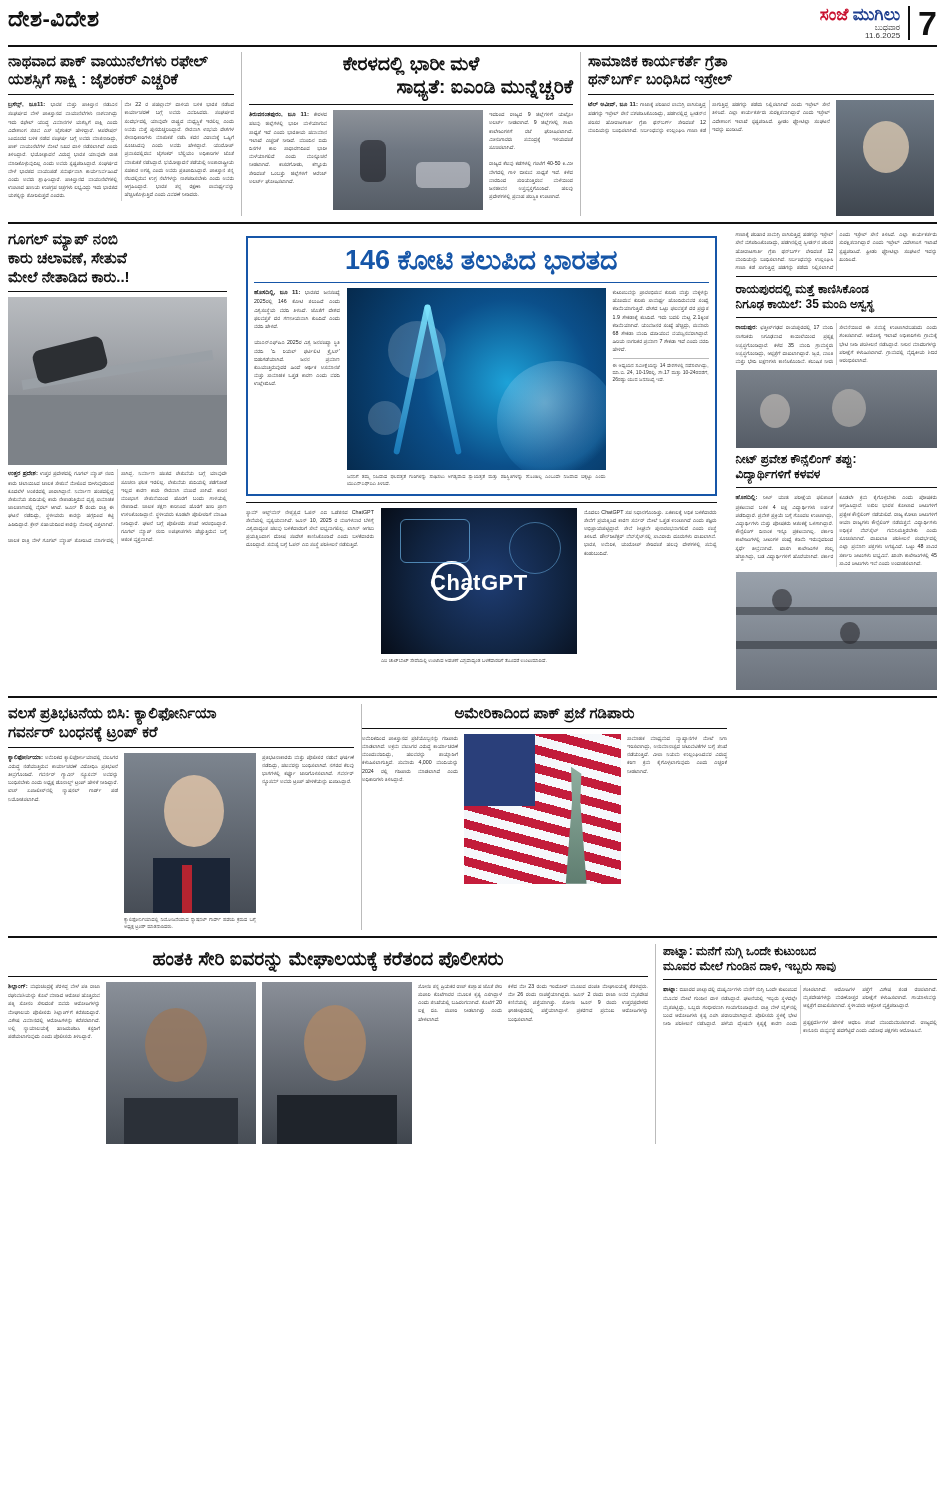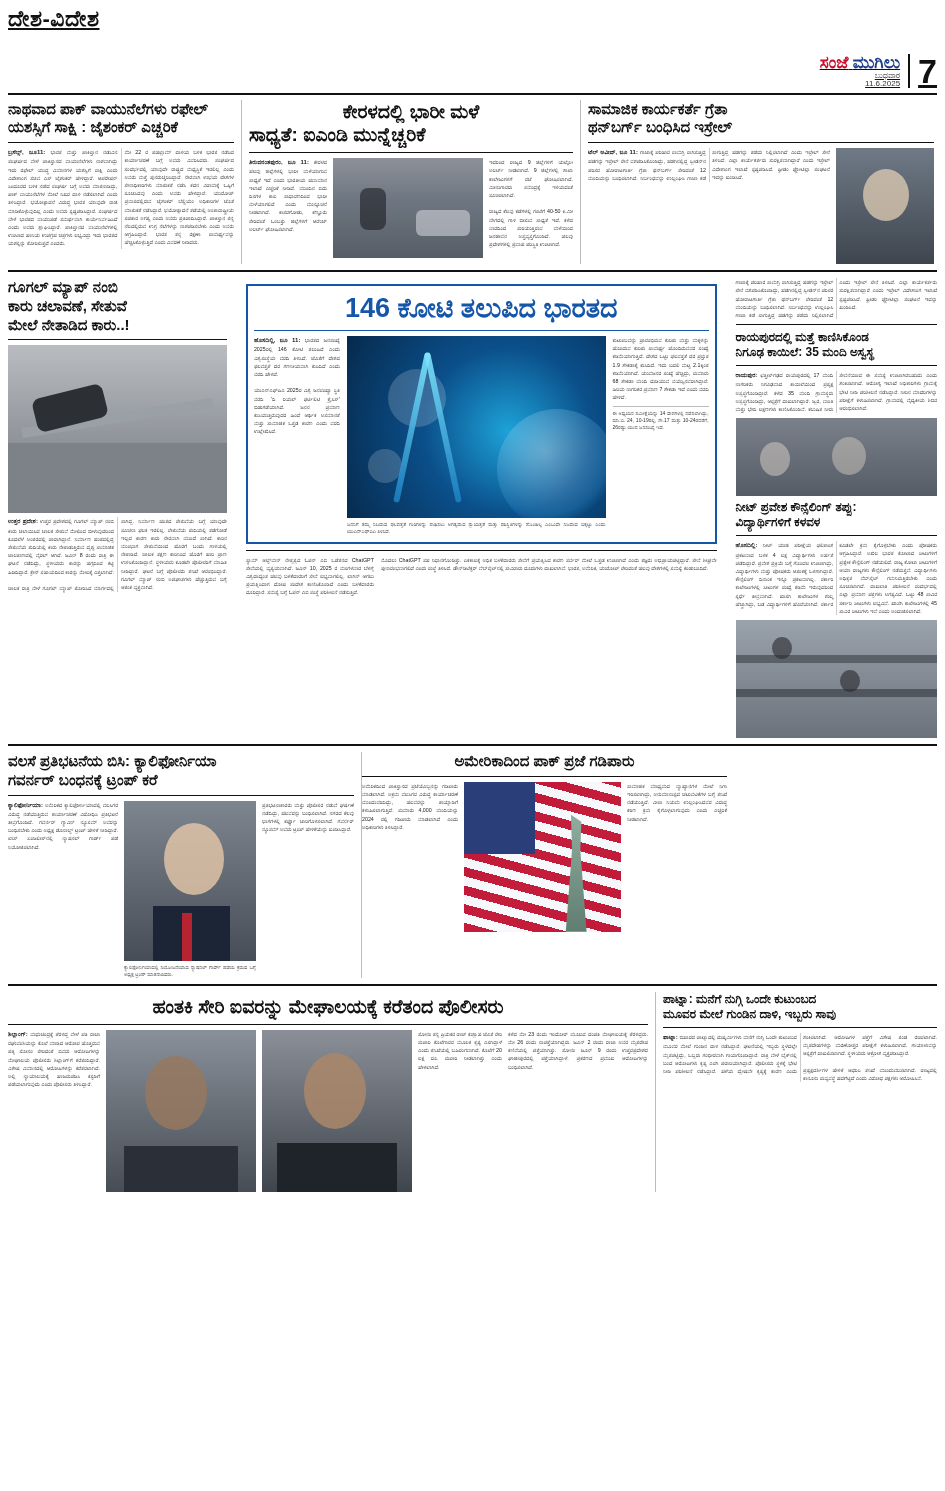--- a/index.html
+++ b/index.html
@@ -7,23 +7,23 @@
   body {
     width: 945px; height: 1491px;
     background: #ffffff;
     font-family: "Liberation Sans", sans-serif;
     color:#111;
     overflow:hidden;
   }
   .page { position:relative; width:945px; height:1491px; padding:6px 8px; }
 
   
-  .masthead { display:flex; align-items:flex-start; justify-content:space-between; border-bottom:2px solid #111; padding-bottom:4px;text-decoration:underline; }
+  .masthead { display:flex; align-items:flex-start; justify-content:space-between; border-bottom:2px solid #111; padding-bottom:4px; }
   .sec-title { font-size:22px; font-weight:bold; letter-spacing:.5px; }
-  .mast-right { display:flex; align-items:center; gap:8px;margin-top:48px; }
+  .mast-right { display:flex; align-items:center; gap:8px; }
   .logo-block { text-align:right; line-height:1.05; }
   .logo-top { color:#c8102e; font-weight:bold; font-size:17px; }
   .logo-sub { color:#1f3f8f; font-weight:bold; font-size:17px; }
   .logo-day { font-size:8px; color:#333; }
   .logo-date { font-size:8px; color:#333; }
   .pageno { font-size:34px; font-weight:bold; border-left:2px solid #111; padding-left:8px; line-height:1; }
 
   
   .hl { font-weight:bold; line-height:1.25; }
   .hl-lg { font-size:19px; }
@@ -104,21 +104,21 @@
       <div class="hl hl-md">ಯಶಸ್ಸಿಗೆ ಸಾಕ್ಷಿ : ಜೈಶಂಕರ್ ಎಚ್ಚರಿಕೆ</div>
       <div class="hr1"></div>
       <div class="cols2">
         <p class="body-txt" style="margin:0 0 4px 0"><span class="lead">ಬ್ರಸೆಲ್ಸ್, ಜೂ11:</span> <span>ಭಾರತ ಮತ್ತು ಪಾಕಿಸ್ತಾನ ನಡುವಿನ ಸಂಘರ್ಷದ ವೇಳೆ ಪಾಕಿಸ್ತಾನದ ವಾಯುನೆಲೆಗಳು ನಾಶವಾಗಿದ್ದು ಇದು ರಫೇಲ್ ಯುದ್ಧ ವಿಮಾನಗಳ ಯಶಸ್ಸಿಗೆ ಸಾಕ್ಷಿ ಎಂದು ವಿದೇಶಾಂಗ ಸಚಿವ ಎಸ್ ಜೈಶಂಕರ್ ಹೇಳಿದ್ದಾರೆ. ಆಪರೇಷನ್ ಸಿಂದೂರದ ಬಳಿಕ ನಡೆದ ಸಂಘರ್ಷ ಬಗ್ಗೆ ಅವರು ಮಾತನಾಡಿದ್ದು, ಪಾಕ್ ವಾಯುನೆಲೆಗಳ ಮೇಲೆ ನಿಖರ ದಾಳಿ ನಡೆಸಲಾಗಿದೆ ಎಂದು ತಿಳಿಸಿದ್ದಾರೆ. ಭಯೋತ್ಪಾದನೆ ವಿರುದ್ಧ ಭಾರತ ಯಾವುದೇ ರಾಜಿ ಮಾಡಿಕೊಳ್ಳುವುದಿಲ್ಲ ಎಂದು ಅವರು ಸ್ಪಷ್ಟಪಡಿಸಿದ್ದಾರೆ. ಸಂಘರ್ಷದ ವೇಳೆ ಭಾರತದ ವಾಯುಪಡೆ ಸಮರ್ಥವಾಗಿ ಕಾರ್ಯನಿರ್ವಹಿಸಿದೆ ಎಂದು ಅವರು ಶ್ಲಾಘಿಸಿದ್ದಾರೆ. ಪಾಕಿಸ್ತಾನದ ವಾಯುನೆಲೆಗಳಲ್ಲಿ ಉಂಟಾದ ಹಾನಿಯ ಉಪಗ್ರಹ ಚಿತ್ರಗಳು ಲಭ್ಯವಿದ್ದು ಇದು ಭಾರತದ ಯಶಸ್ಸನ್ನು ತೋರಿಸುತ್ತದೆ ಎಂದರು.</span></p>
         <p class="body-txt" style="margin:0">ಮೇ 22 ರ ಪಹಲ್ಗಾಮ್ ದಾಳಿಯ ಬಳಿಕ ಭಾರತ ನಡೆಸಿದ ಕಾರ್ಯಾಚರಣೆ ಬಗ್ಗೆ ಅವರು ವಿವರಿಸಿದರು. ಸಂಘರ್ಷದ ಸಂದರ್ಭದಲ್ಲಿ ಯಾವುದೇ ರಾಷ್ಟ್ರದ ಮಧ್ಯಸ್ಥಿಕೆ ಇರಲಿಲ್ಲ ಎಂದು ಅವರು ಮತ್ತೆ ಪುನರುಚ್ಚರಿಸಿದ್ದಾರೆ. ನೇರವಾಗಿ ಉಭಯ ದೇಶಗಳ ಸೇನಾಧಿಕಾರಿಗಳು ಮಾತುಕತೆ ನಡೆಸಿ ಕದನ ವಿರಾಮಕ್ಕೆ ಒಪ್ಪಿಗೆ ಸೂಚಿಸಿದವು ಎಂದು ಅವರು ಹೇಳಿದ್ದಾರೆ. ಯುರೋಪ್ ಪ್ರವಾಸದಲ್ಲಿರುವ ಜೈಶಂಕರ್ ಬೆಲ್ಜಿಯಂ ಅಧಿಕಾರಿಗಳ ಜೊತೆ ಮಾತುಕತೆ ನಡೆಸಿದ್ದಾರೆ. ಭಯೋತ್ಪಾದನೆ ತಡೆಯಲ್ಲಿ ಅಂತಾರಾಷ್ಟ್ರೀಯ ಸಹಕಾರ ಅಗತ್ಯ ಎಂದು ಅವರು ಪ್ರತಿಪಾದಿಸಿದ್ದಾರೆ. ಪಾಕಿಸ್ತಾನ ತನ್ನ ನೆಲದಲ್ಲಿರುವ ಉಗ್ರ ನೆಲೆಗಳನ್ನು ನಾಶಪಡಿಸಬೇಕು ಎಂದು ಅವರು ಆಗ್ರಹಿಸಿದ್ದಾರೆ. ಭಾರತ ತನ್ನ ರಕ್ಷಣಾ ಸಾಮರ್ಥ್ಯವನ್ನು ಹೆಚ್ಚಿಸಿಕೊಳ್ಳುತ್ತಿದೆ ಎಂದು ವಿವರಣೆ ನೀಡಿದರು.</p>
       </div>
     </div>
 
     <div class="c2 col-div" style="padding-right:7px;border-left:1px solid #bbb;padding-left:7px">
       <div class="hl hl-lg" style="text-align:center">ಕೇರಳದಲ್ಲಿ ಭಾರೀ ಮಳೆ</div>
-      <div class="hl hl-lg" style="text-align:left">ಸಾಧ್ಯತೆ: ಐಎಂಡಿ ಮುನ್ನೆಚ್ಚರಿಕೆ</div>
+      <div class="hl hl-lg" style="text-align:right">ಸಾಧ್ಯತೆ: ಐಎಂಡಿ ಮುನ್ನೆಚ್ಚರಿಕೆ</div>
       <div class="hr1"></div>
       <div style="display:flex;gap:6px">
         <div style="width:78px">
           <p class="body-txt" style="margin:0"><span class="lead">ತಿರುವನಂತಪುರಂ, ಜೂ 11:</span> <span>ಕೇರಳದ ಹಲವು ಜಿಲ್ಲೆಗಳಲ್ಲಿ ಭಾರೀ ಮಳೆಯಾಗುವ ಸಾಧ್ಯತೆ ಇದೆ ಎಂದು ಭಾರತೀಯ ಹವಾಮಾನ ಇಲಾಖೆ ಎಚ್ಚರಿಕೆ ನೀಡಿದೆ. ಮುಂದಿನ ಐದು ದಿನಗಳ ಕಾಲ ಸಾಧಾರಣದಿಂದ ಭಾರೀ ಮಳೆಯಾಗಲಿದೆ ಎಂದು ಮುನ್ಸೂಚನೆ ನೀಡಲಾಗಿದೆ. ಕಾಸರಗೋಡು, ಕಣ್ಣೂರು ಸೇರಿದಂತೆ ಒಂಬತ್ತು ಜಿಲ್ಲೆಗಳಿಗೆ ಆರೆಂಜ್ ಅಲರ್ಟ್ ಘೋಷಿಸಲಾಗಿದೆ.</span></p>
         </div>
         <div style="flex:1">
           <div class="photo img-rain" style="height:100px">
             <div class="blob" style="left:18%;top:30%;width:26px;height:42px;background:rgba(20,20,25,.55);border-radius:8px"></div>
             <div class="blob" style="left:55%;top:52%;width:54px;height:26px;background:rgba(230,230,235,.5);border-radius:6px"></div>
           </div>
@@ -194,20 +194,29 @@
           </div>
         </div>
       </div>
 
       <div style="margin-top:6px">
         <div class="hr1"></div>
         <div style="display:flex;gap:7px">
           <div style="width:128px">
             <p class="body-txt" style="margin:0">ಸ್ಯಾಮ್ ಆಲ್ಟ್‌ಮನ್ ನೇತೃತ್ವದ ಓಪನ್ ಎಐ ಒಡೆತನದ ChatGPT ಸೇವೆಯಲ್ಲಿ ವ್ಯತ್ಯಯವಾಗಿದೆ. ಜೂನ್ 10, 2025 ರ ಮಂಗಳವಾರ ಬೆಳಗ್ಗೆ ವಿಶ್ವದಾದ್ಯಂತ ಹಲವು ಬಳಕೆದಾರರಿಗೆ ಸೇವೆ ಲಭ್ಯವಾಗಲಿಲ್ಲ. ಲಾಗಿನ್ ಆಗಲು ಪ್ರಯತ್ನಿಸಿದಾಗ ದೋಷ ಸಂದೇಶ ಕಾಣಿಸಿಕೊಂಡಿದೆ ಎಂದು ಬಳಕೆದಾರರು ದೂರಿದ್ದಾರೆ. ಸಮಸ್ಯೆ ಬಗ್ಗೆ ಓಪನ್ ಎಐ ಸಂಸ್ಥೆ ಪರಿಶೀಲನೆ ನಡೆಸುತ್ತಿದೆ.</p>
           </div>
+          <div style="width:196px">
+            <div class="photo img-chat" style="height:146px">
+              <div class="chat-ring"></div>
+              <div class="chat-logo">ChatGPT</div>
+              <div style="position:absolute;left:10%;top:8%;width:70px;height:44px;border:1px solid rgba(120,200,255,.6);border-radius:6px"></div>
+              <div style="position:absolute;right:8%;top:10%;width:52px;height:52px;border:1px solid rgba(120,200,255,.45);border-radius:50%"></div>
+            </div>
+            <p class="cap" style="margin:3px 0 0 0">ಎಐ ಚಾಟ್‌ಬಾಟ್ ಸೇವೆಯಲ್ಲಿ ಉಂಟಾದ ಅಡಚಣೆ ವಿಶ್ವದಾದ್ಯಂತ ಬಳಕೆದಾರರಿಗೆ ತೊಂದರೆ ಉಂಟುಮಾಡಿದೆ.</p>
+          </div>
           <div style="flex:1">
             <p class="body-txt" style="margin:0">ಮೊದಲು ChatGPT ಸಹ ನಿಧಾನಗೊಂಡಿತ್ತು. ಏಕಕಾಲಕ್ಕೆ ಅಧಿಕ ಬಳಕೆದಾರರು ಸೇವೆಗೆ ಪ್ರಯತ್ನಿಸಿದ ಕಾರಣ ಸರ್ವರ್ ಮೇಲೆ ಒತ್ತಡ ಉಂಟಾಗಿದೆ ಎಂದು ತಜ್ಞರು ಅಭಿಪ್ರಾಯಪಟ್ಟಿದ್ದಾರೆ. ಸೇವೆ ಶೀಘ್ರವೇ ಪುನಾರಂಭವಾಗಲಿದೆ ಎಂದು ಸಂಸ್ಥೆ ತಿಳಿಸಿದೆ. ಡೌನ್‌ಡಿಟೆಕ್ಟರ್ ವೆಬ್‌ಸೈಟ್‌ನಲ್ಲಿ ಸಾವಿರಾರು ದೂರುಗಳು ದಾಖಲಾಗಿವೆ. ಭಾರತ, ಅಮೆರಿಕ, ಯುರೋಪ್ ಸೇರಿದಂತೆ ಹಲವು ದೇಶಗಳಲ್ಲಿ ಸಮಸ್ಯೆ ಕಂಡುಬಂದಿದೆ.</p>
           </div>
         </div>
       </div>
     </div>
 
     <div style="width:208px">
       <p class="body-txt" style="margin:0 0 4px 0;column-count:2;column-gap:6px;column-rule:1px solid #ccc">ಗಾಜಾಕ್ಕೆ ಪರಿಹಾರ ಸಾಮಗ್ರಿ ಸಾಗಿಸುತ್ತಿದ್ದ ಹಡಗನ್ನು ಇಸ್ರೇಲ್ ಸೇನೆ ವಶಪಡಿಸಿಕೊಂಡಿದ್ದು, ಹಡಗಿನಲ್ಲಿದ್ದ ಸ್ವೀಡನ್‌ನ ಪರಿಸರ ಹೋರಾಟಗಾರ್ತಿ ಗ್ರೆತಾ ಥನ್‌ಬರ್ಗ್ ಸೇರಿದಂತೆ 12 ಮಂದಿಯನ್ನು ಬಂಧಿಸಲಾಗಿದೆ. ನಿರ್ಬಂಧವನ್ನು ಉಲ್ಲಂಘಿಸಿ ಗಾಜಾ ಕಡೆ ಸಾಗುತ್ತಿದ್ದ ಹಡಗನ್ನು ತಡೆದು ನಿಲ್ಲಿಸಲಾಗಿದೆ ಎಂದು ಇಸ್ರೇಲ್ ಸೇನೆ ತಿಳಿಸಿದೆ. ಎಲ್ಲಾ ಕಾರ್ಯಕರ್ತರು ಸುರಕ್ಷಿತವಾಗಿದ್ದಾರೆ ಎಂದು ಇಸ್ರೇಲ್ ವಿದೇಶಾಂಗ ಇಲಾಖೆ ಸ್ಪಷ್ಟಪಡಿಸಿದೆ. ಫ್ರೀಡಂ ಫ್ಲೋಟಿಲ್ಲಾ ಸಂಘಟನೆ ಇದನ್ನು ಖಂಡಿಸಿದೆ.</p>
       <div class="hr1"></div>

